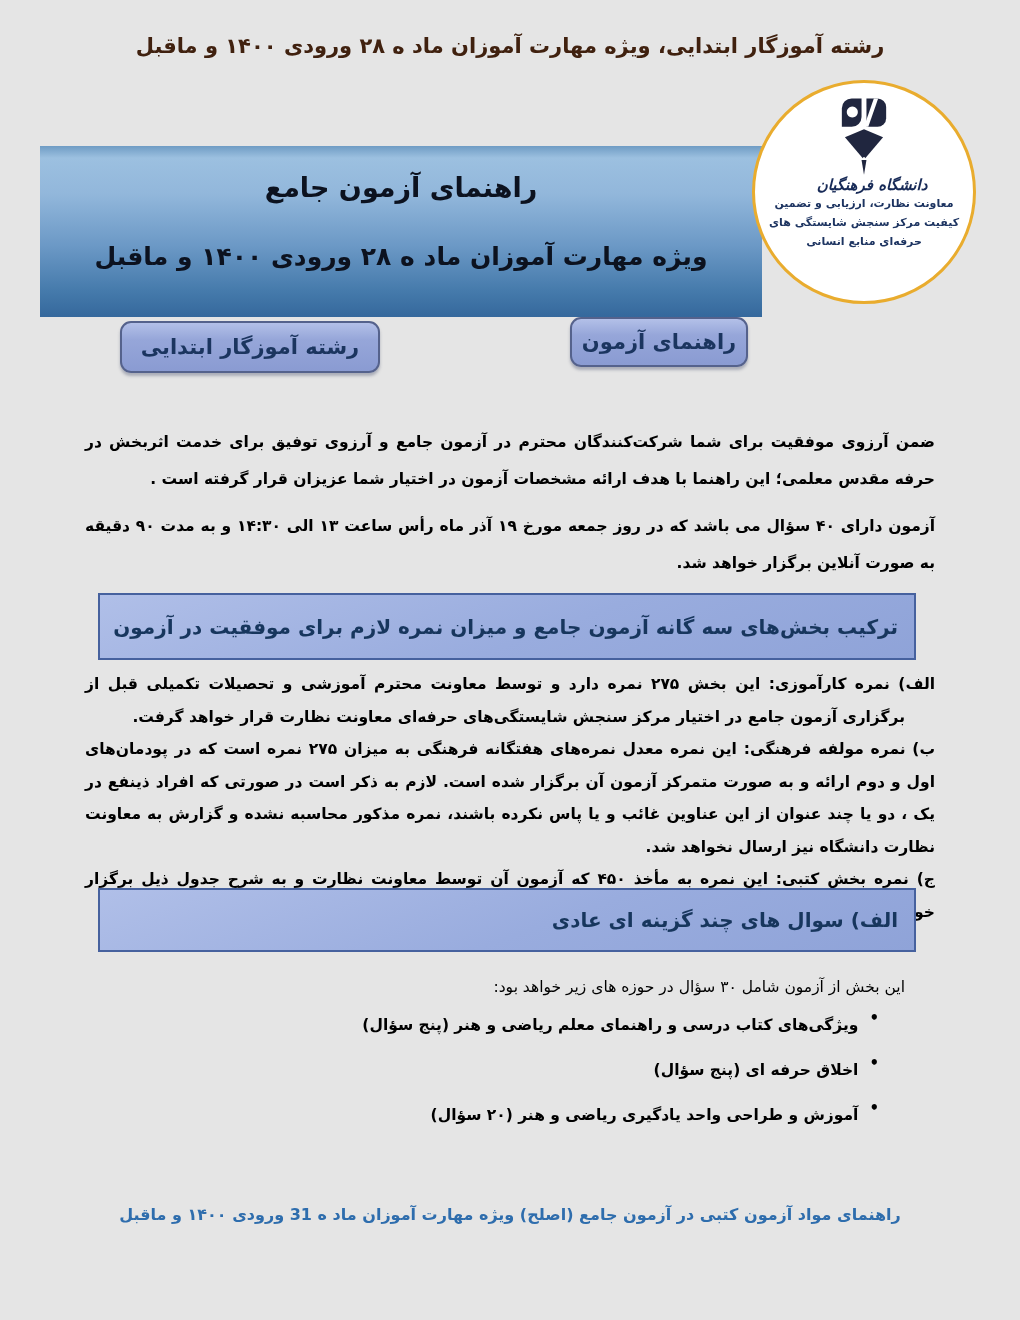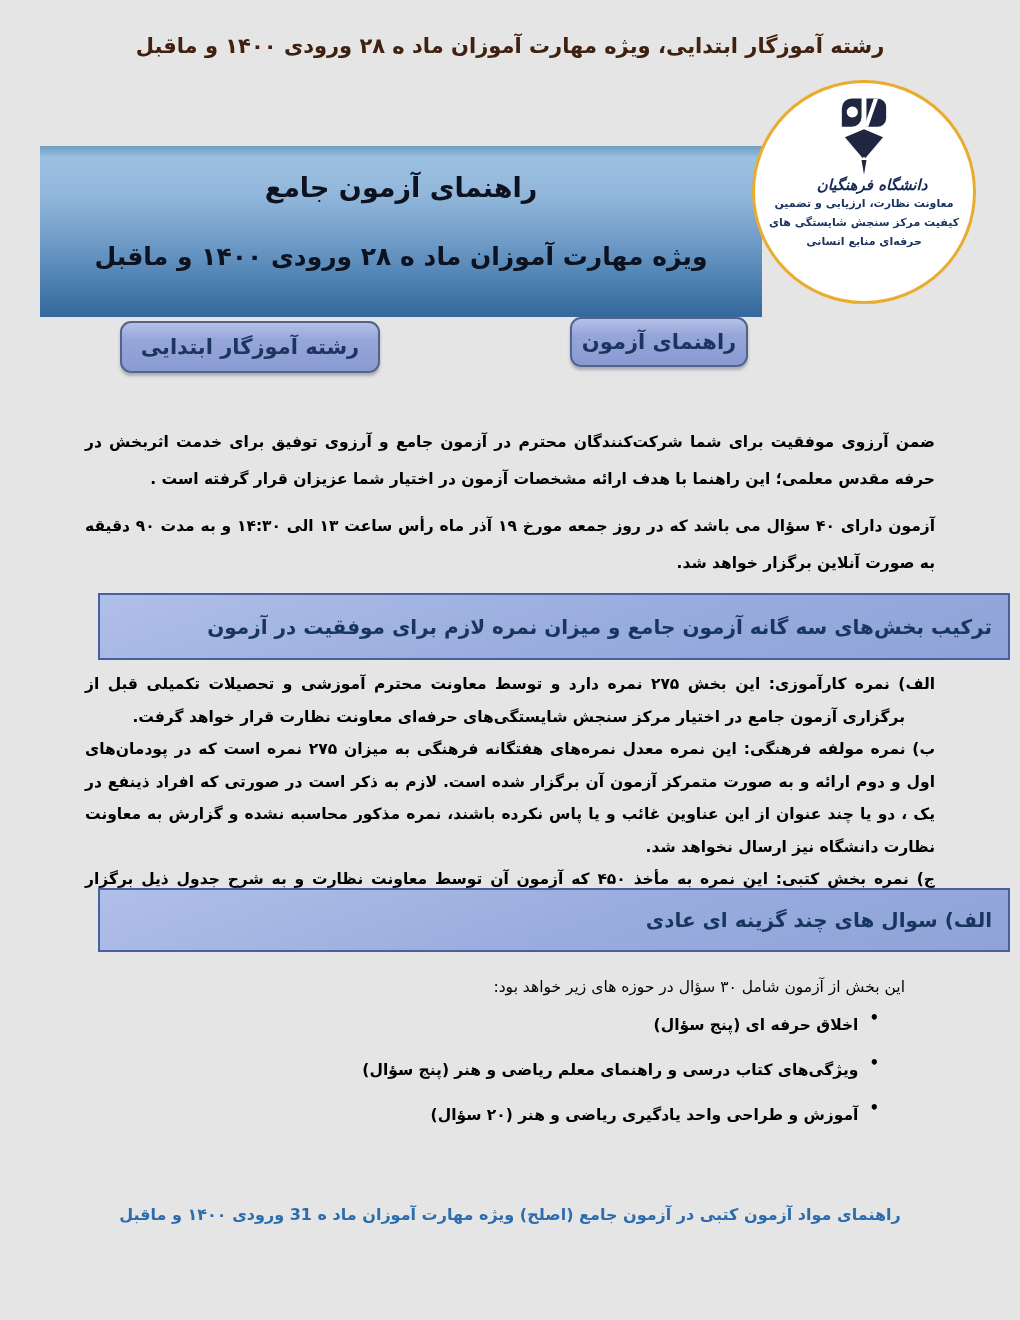--- a/index.html
+++ b/index.html
@@ -46,21 +46,21 @@
   }
   .btn-right { left:570px; top:317px; width:178px; height:50px; font-size:21px; }
   .btn-left  { left:120px; top:321px; width:260px; height:52px; font-size:21px; }
   .body {
     position:absolute; right:85px; width:850px; margin:0; color:#000000;
     font-weight:700; font-size:15.5px; line-height:37px; text-align:justify;
   }
   .p1 { top:424px; }
   .p2 { top:508px; }
   .sec-header {
-    position:absolute; left:98px; width:912px; border:2px solid #46619e;
+    position:absolute; left:98px; width:818px; border:2px solid #46619e;
     background:linear-gradient(160deg,#b0bfe8 0%, #99acde 55%, #8fa3d8 100%);
     color:#17365d; font-weight:700; font-size:20px;
     display:flex; align-items:center; justify-content:flex-start;
   }
   .sec-header .sh-text { padding-right:16px; }
   .h1 { top:593px; height:67px; }
   .h2 { top:888px; height:64px; }
   .items { position:absolute; top:668px; right:85px; width:850px; }
   .item {
     margin:0; color:#000000; font-weight:700; font-size:15.5px;
@@ -126,20 +126,20 @@
     <p class="item"><span class="lbl">ج)  نمره بخش کتبی:</span> <span>این نمره به مأخذ ۴۵۰ که آزمون آن توسط معاونت نظارت و به شرح جدول ذیل برگزار خواهد شد.</span></p>
   </div>
 
   <div class="sec-header h2">
     <span class="sh-text">الف) سوال های چند گزینه ای عادی</span>
   </div>
 
   <p class="sec2-intro">این بخش از آزمون شامل  ۳۰ سؤال در حوزه های زیر خواهد بود:</p>
 
   <div class="bullets">
+    <div class="bullet-row"><span class="dot">•</span><span>ویژگی‌های کتاب درسی و راهنمای معلم ریاضی و هنر (پنج سؤال)</span></div>
     <div class="bullet-row"><span class="dot">•</span><span>اخلاق حرفه ای (پنج سؤال)</span></div>
-    <div class="bullet-row"><span class="dot">•</span><span>ویژگی‌های کتاب درسی و راهنمای معلم ریاضی و هنر (پنج سؤال)</span></div>
     <div class="bullet-row"><span class="dot">•</span><span>آموزش و طراحی واحد یادگیری ریاضی و هنر (۲۰ سؤال)</span></div>
   </div>
 
   <div class="footer">راهنمای مواد آزمون کتبی در آزمون جامع (اصلح) ویژه مهارت آموزان ماد ه 31 ورودی  ۱۴۰۰ و ماقبل</div>
 
 </div>
 
 </body></html>

